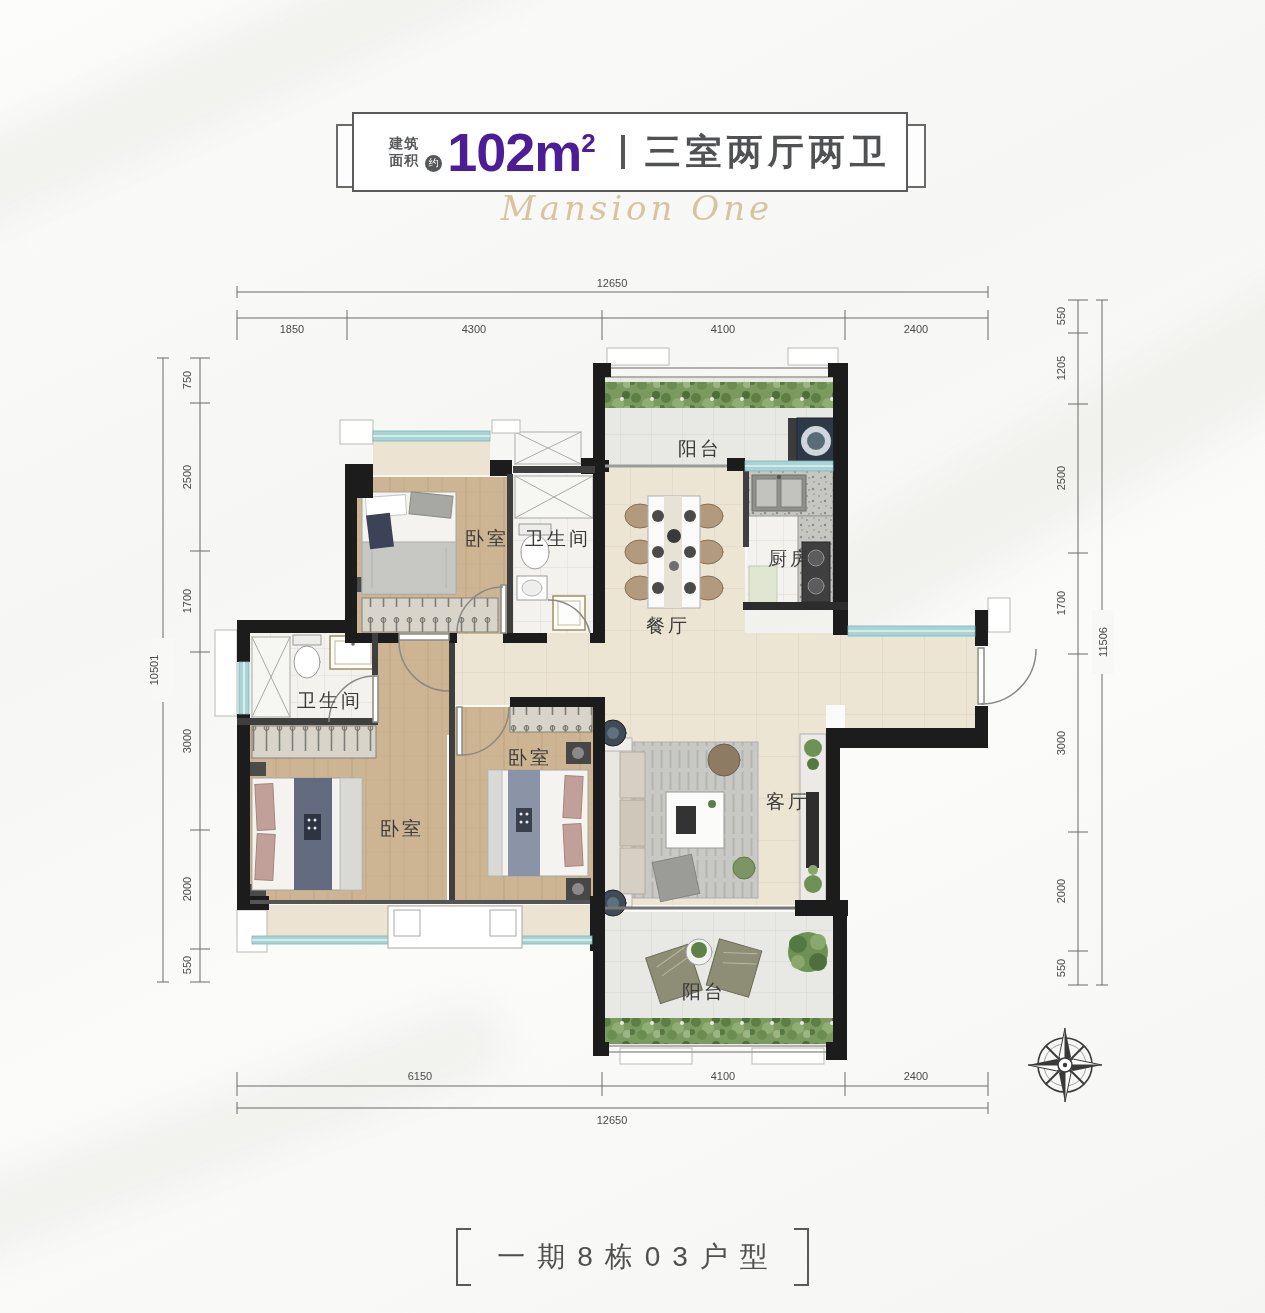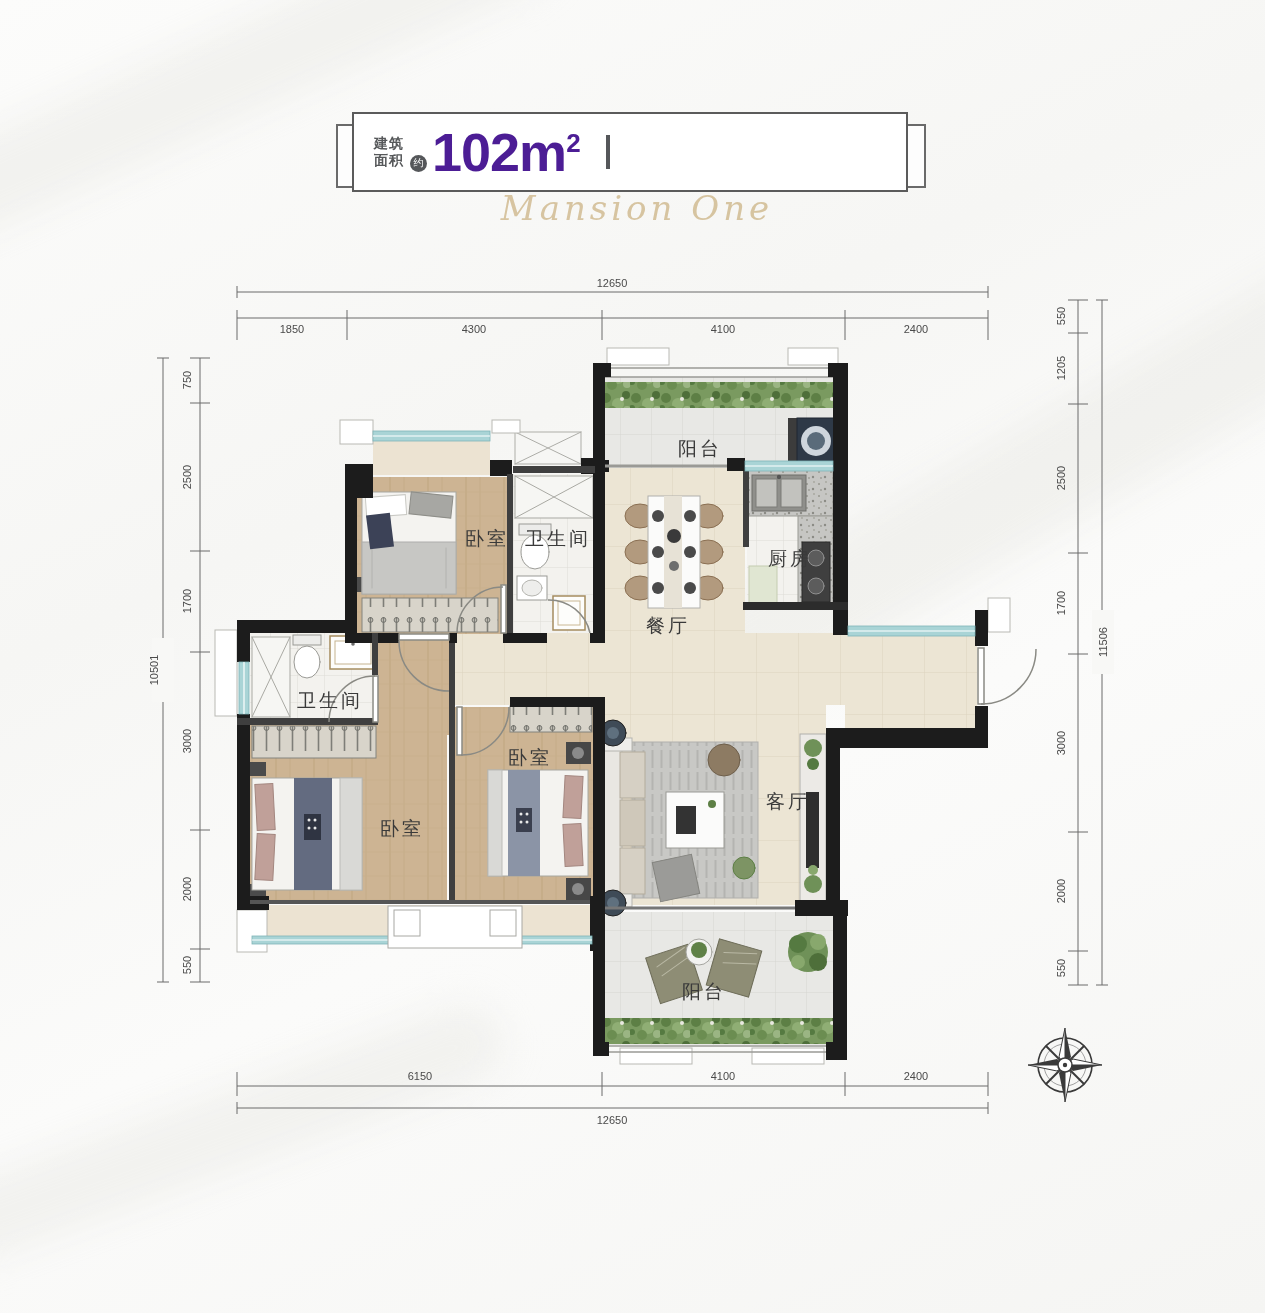--- a/index.html
+++ b/index.html
@@ -10,21 +10,21 @@
   }
   .streak{position:absolute;background:rgba(226,226,222,0.35);filter:blur(18px);transform:rotate(-24deg);border-radius:60px;}
   #streak1{width:700px;height:90px;left:-120px;top:30px;}
   #streak2{width:800px;height:110px;right:-180px;top:420px;transform:rotate(-30deg);}
   #streak3{width:600px;height:80px;left:-80px;bottom:140px;transform:rotate(-20deg);}
 
   
   .title-box{
     position:absolute;left:352px;top:112px;width:556px;height:80px;
     border:2.5px solid #5b5b5b;background:#ffffff;
-    display:flex;align-items:center;padding-left:20px;box-sizing:border-box;z-index:5;
+    display:flex;align-items:center;padding-left:20px;box-sizing:border-box;z-index:5;justify-content:center;
   }
   .title-tab{position:absolute;width:16px;height:60px;top:124px;border:2px solid #6a6a6a;background:#fdfdfd;z-index:4;}
   #tab-left{left:336px;}
   #tab-right{left:906px;}
   .area-prefix{font-size:14px;line-height:1.25;font-weight:bold;color:#56585a;letter-spacing:1px;}
   .approx-circle{
     width:17px;height:17px;border-radius:50%;background:#55575a;color:#fff;
     font-size:10px;display:flex;align-items:center;justify-content:center;
     margin:22px 5px 0 6px;flex:none;
   }
@@ -64,20 +64,21 @@
   <div class="title-tab" id="tab-left"></div>
   <div class="title-tab" id="tab-right"></div>
   <div class="title-box">
     <div class="area-prefix">
       <div>建筑</div>
       <div>面积</div>
     </div>
     <div class="approx-circle">约</div>
     <div class="area-value"><span>102m</span><sup>2</sup></div>
     <div class="title-divider"></div>
+    <div class="layout-text">三室两厅两卫</div>
   </div>
 
   <div class="watermark">Mansion One</div>
 
   <svg width="1265" height="1313" viewBox="0 0 1265 1313">
     <defs>
       <pattern id="tileC" width="42" height="42" patternUnits="userSpaceOnUse">
         <rect width="42" height="42" fill="#ece5d4"></rect>
           <path d="M42 0H0V42" fill="none" stroke="#dcd3bf" stroke-width="1"></path>
       </pattern>
@@ -524,13 +525,18 @@
         <path d="M1102,1065 L1073,1059 L1065,1065 Z" fill="#ffffff" stroke="#3a3a3a" stroke-width="1"></path>
       <path d="M1065,1102 L1059,1073 L1065,1065 Z" fill="#3a3a3a"></path>
         <path d="M1065,1102 L1071,1073 L1065,1065 Z" fill="#ffffff" stroke="#3a3a3a" stroke-width="1"></path>
       <path d="M1028,1065 L1057,1059 L1065,1065 Z" fill="#3a3a3a"></path>
         <path d="M1028,1065 L1057,1071 L1065,1065 Z" fill="#ffffff" stroke="#3a3a3a" stroke-width="1"></path>
       <circle cx="1065" cy="1065" r="7" fill="#ffffff" stroke="#3a3a3a" stroke-width="1.5"></circle>
       <circle cx="1065" cy="1065" r="2.2" fill="#3a3a3a"></circle>
     </g>
   </svg>
 
+  <div class="footer-label">
+    <div class="bracket l"></div>
+    <div class="unit-text">一期8栋03户型</div>
+    <div class="bracket r"></div>
+  </div>
 </div>
 
 </body></html>

